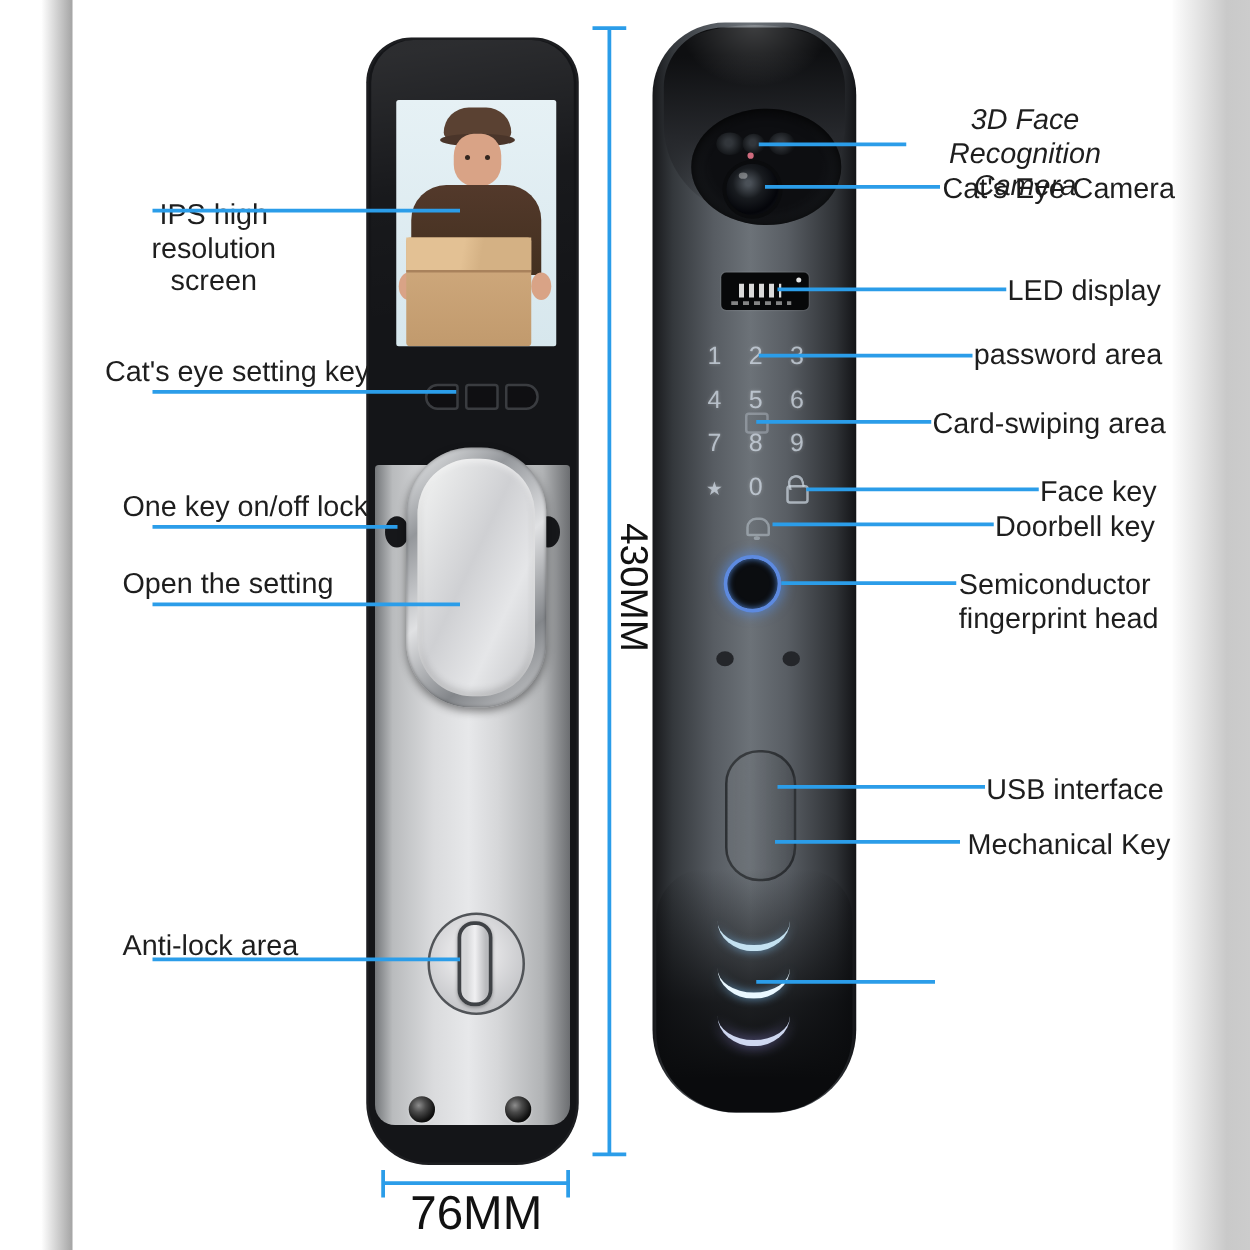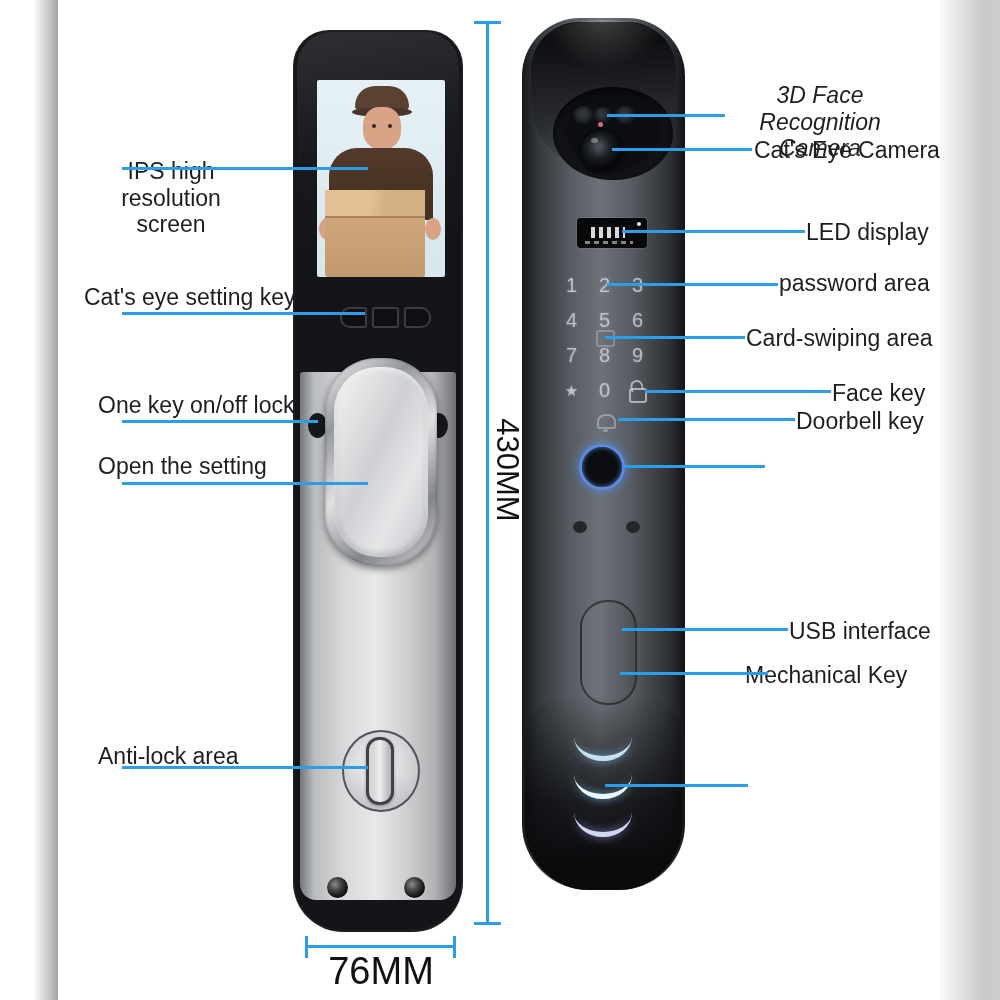--- a/index.html
+++ b/index.html
@@ -264,23 +264,25 @@
 
   <div class="lb" style="left:746px;top:325px;">Card-swiping area</div>
   <div class="ln" style="left:605px;top:336px;width:140px;"></div>
 
   <div class="lb" style="left:832px;top:380px;">Face key</div>
   <div class="ln" style="left:645px;top:390px;width:186px;"></div>
 
   <div class="lb" style="left:796px;top:408px;">Doorbell key</div>
   <div class="ln" style="left:618px;top:418px;width:177px;"></div>
 
+  <div class="lb" style="left:767px;top:454px;">Semiconductor
+fingerprint head</div>
   <div class="ln" style="left:625px;top:465px;width:140px;"></div>
 
   <div class="lb" style="left:789px;top:618px;">USB interface</div>
   <div class="ln" style="left:622px;top:628px;width:166px;"></div>
 
-  <div class="lb" style="left:745px;top:662px;">Mechanical Key</div>
+  <div class="lb" style="left:774px;top:662px;">Mechanical Key</div>
   <div class="ln" style="left:620px;top:672px;width:148px;"></div>
 
   <div class="ln" style="left:605px;top:784px;width:143px;"></div>
 
 </div>
 
 </body></html>

